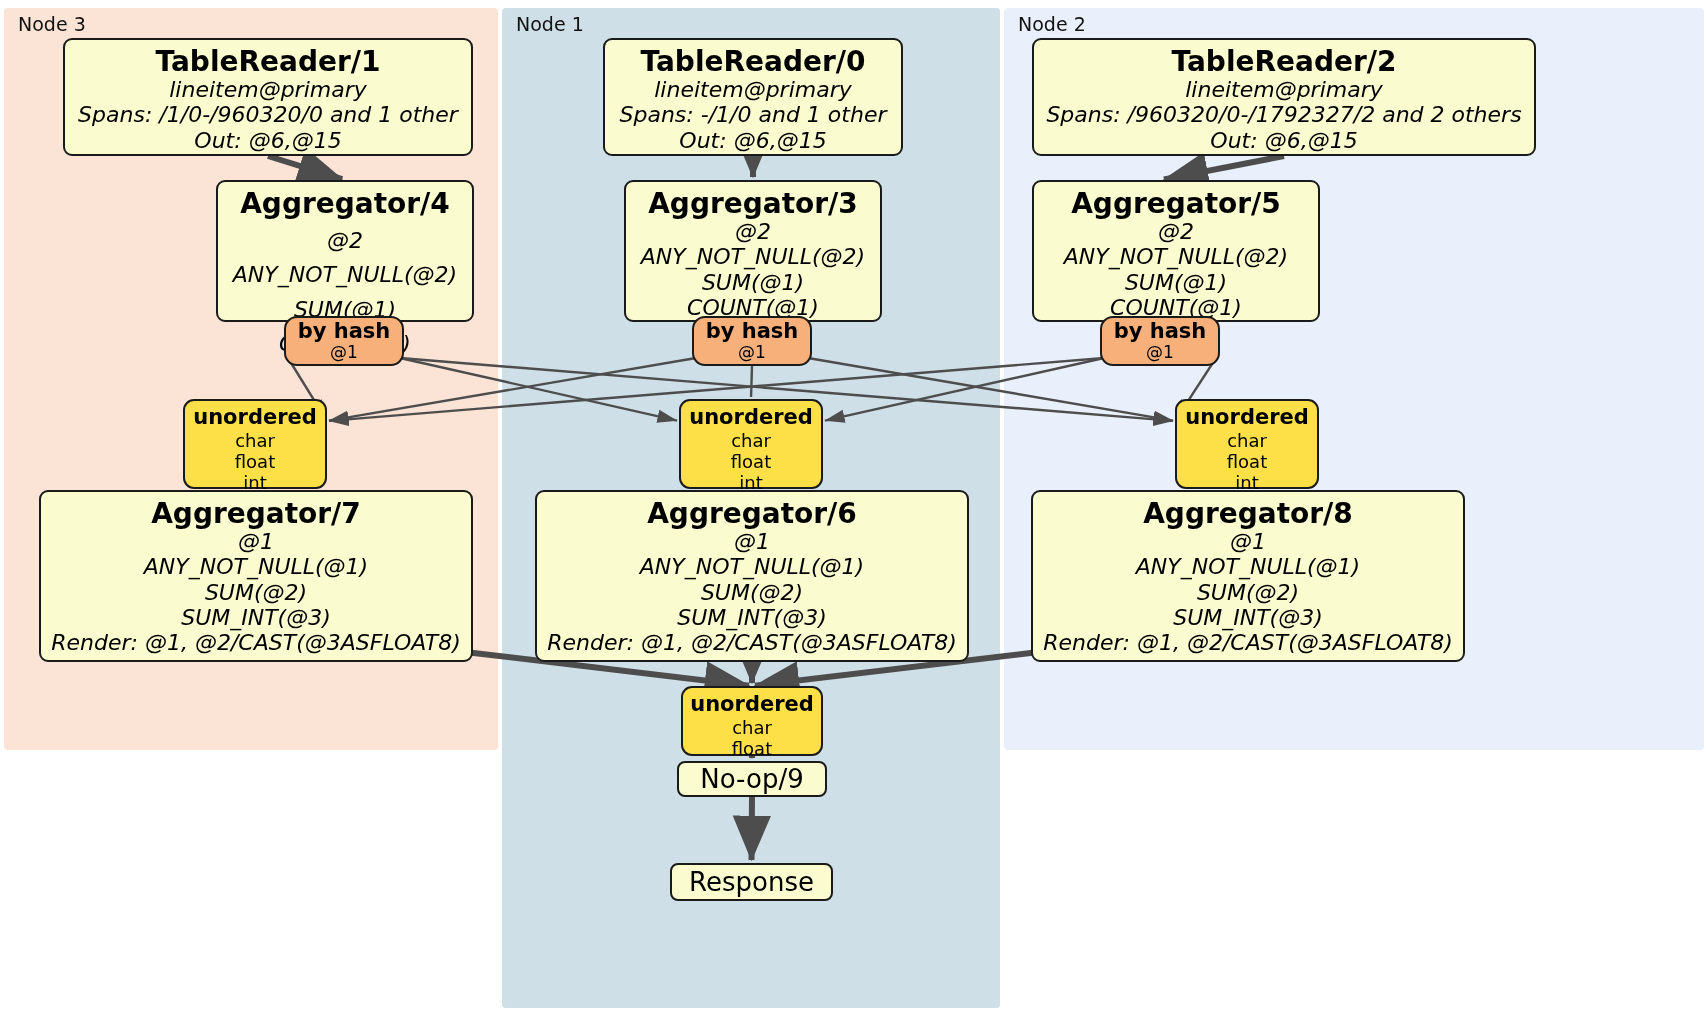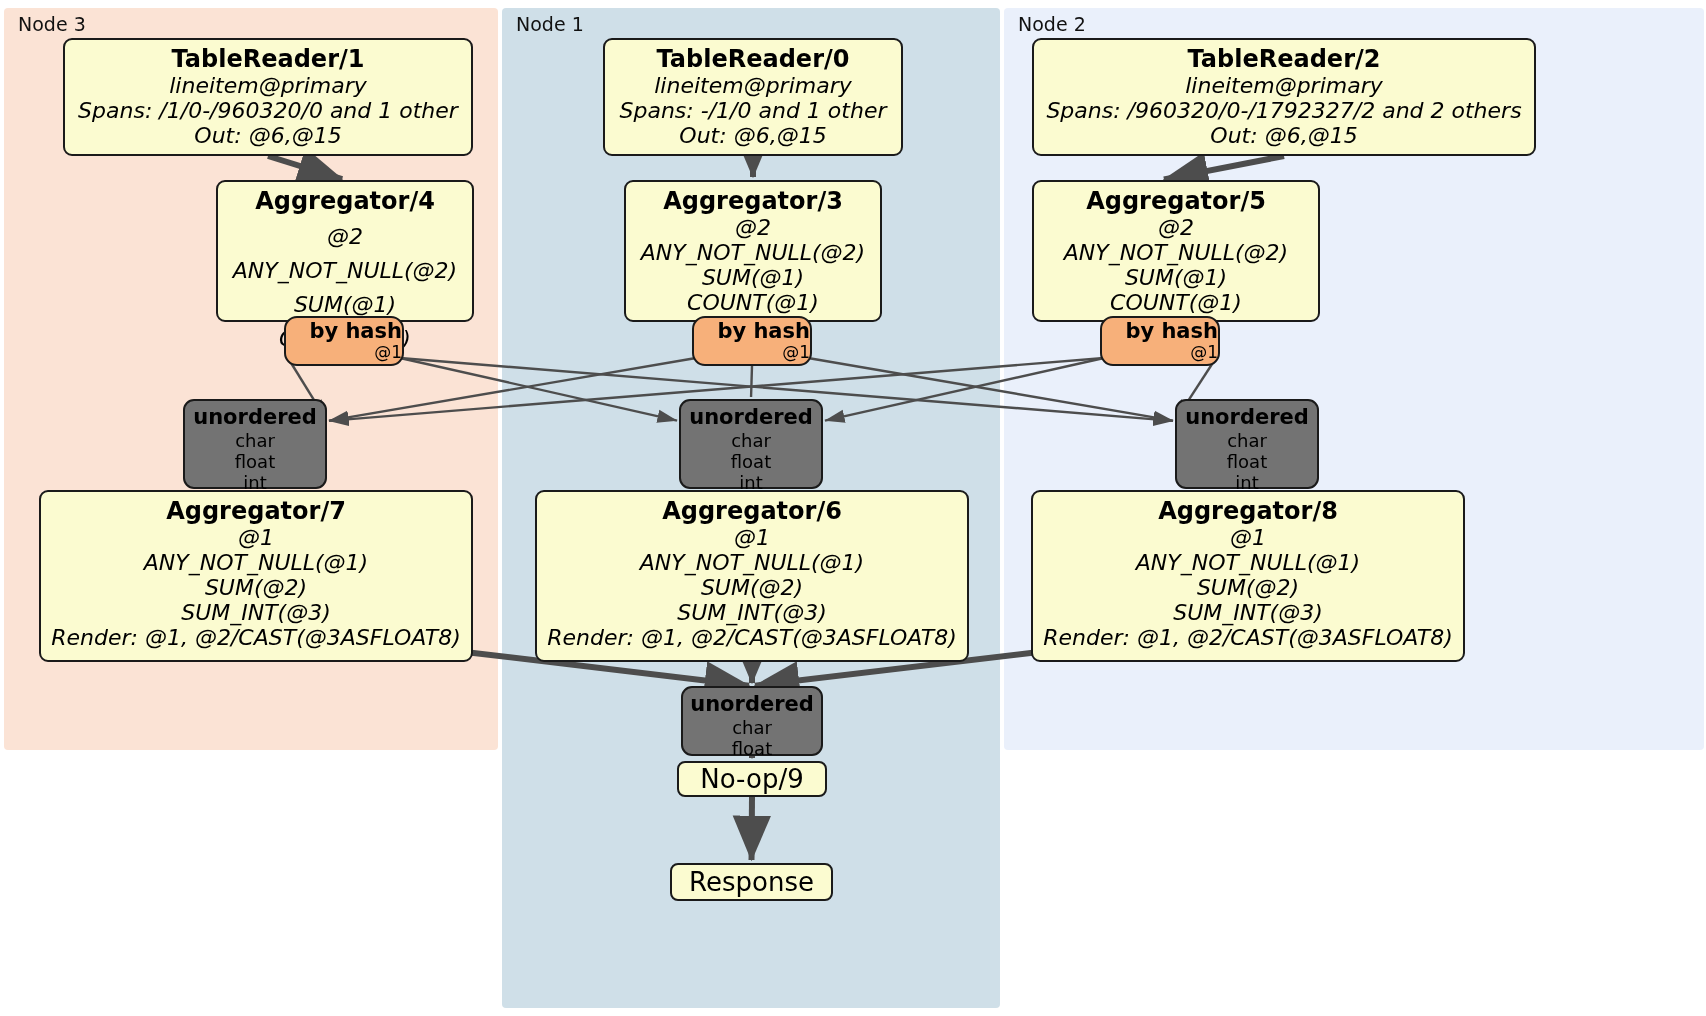--- a/index.html
+++ b/index.html
@@ -14,31 +14,31 @@
 
   
   #edges{position:absolute;left:0;top:0;width:1706px;height:1016px;
          pointer-events:none;}
 
   
   .proc{position:absolute;background:#fbfbd0;border:2px solid #1a1a1a;
         border-radius:9px;box-sizing:border-box;text-align:center;
         display:flex;flex-direction:column;justify-content:flex-start;
         align-items:center;padding-top:6px;z-index:6;}
-  .proc .ttl{font-size:24px;font-weight:bold;color:#000;line-height:1.12;}
+  .proc .ttl{font-size:28px;font-weight:bold;color:#000;line-height:1.12;}
   .proc .ln{font-size:22px;color:#000;line-height:1.14;white-space:nowrap;font-style:italic;}
 
   .router{position:absolute;background:#f7b07a;border:2px solid #1a1a1a;
           border-radius:13px;box-sizing:border-box;text-align:center;
           display:flex;flex-direction:column;justify-content:center;
-          align-items:flex-end;z-index:9;}
+          align-items:center;z-index:9;}
   .router .ttl{font-size:21px;font-weight:bold;color:#000;line-height:1.1;}
   .router .ln{font-size:17px;color:#000;line-height:1.1;}
 
-  .sync{position:absolute;background:#737373;border:2px solid #1a1a1a;
+  .sync{position:absolute;background:#fde047;border:2px solid #1a1a1a;
         border-radius:11px;box-sizing:border-box;text-align:center;
         display:flex;flex-direction:column;justify-content:flex-start;
         align-items:center;padding-top:5px;z-index:8;}
   .sync .ttl{font-size:21px;font-weight:bold;color:#000;line-height:1.14;}
   .sync .ln{font-size:18px;color:#000;line-height:1.18;}
 
   .simple{position:absolute;background:#fbfbd0;border:2px solid #1a1a1a;
           border-radius:8px;box-sizing:border-box;
           display:flex;justify-content:center;align-items:center;z-index:10;}
   .simple .ttl{font-size:26px;font-weight:normal;color:#000;}

